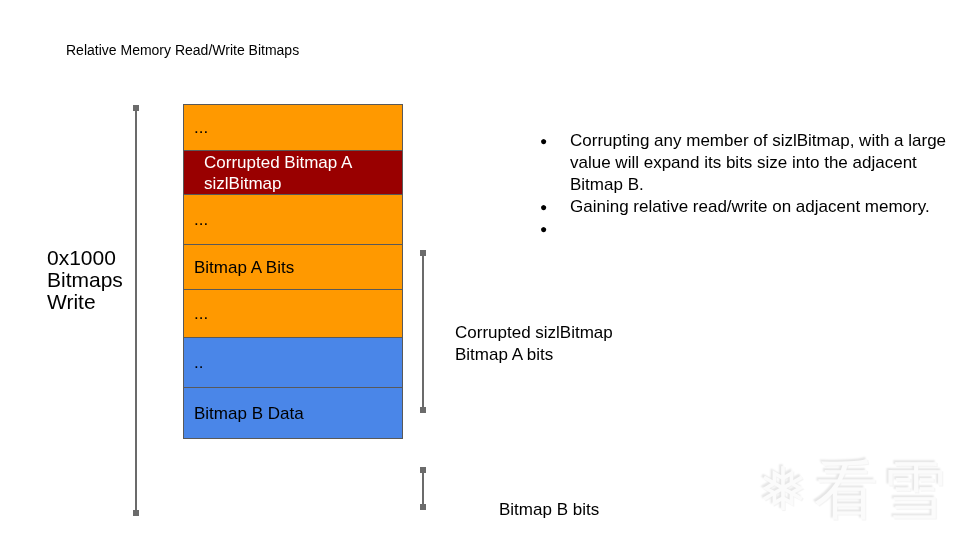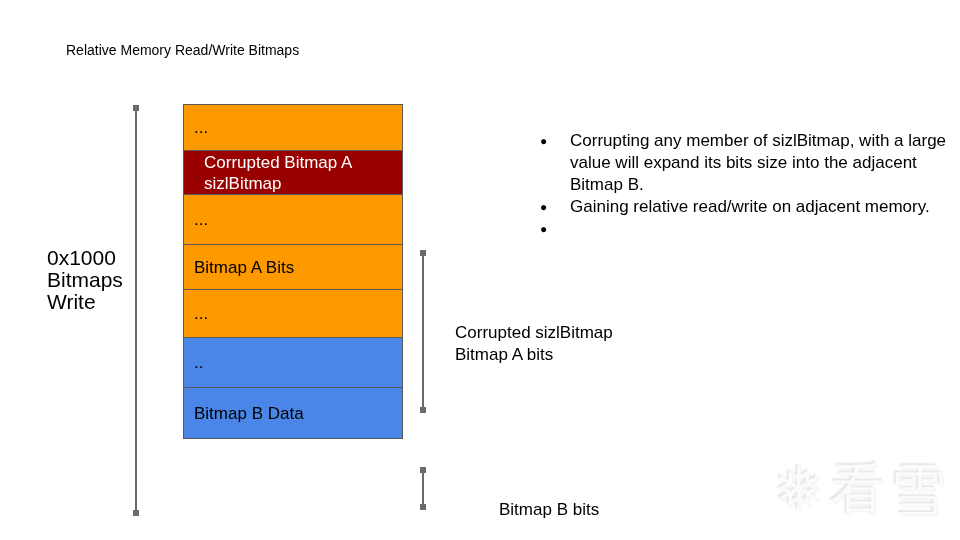--- a/index.html
+++ b/index.html
@@ -38,21 +38,21 @@
   
   .bullets{position:absolute;left:540px;top:130px;width:412px;margin:0;padding:0;list-style:none;}
   .bullets li{position:relative;padding-left:30px;width:385px;font-size:17px;line-height:22px;color:#000;}
   .bullets li .dot{position:absolute;left:0;top:0;font-size:12px;line-height:22px;}
 
   
   .watermark{position:absolute;right:10px;bottom:20px;display:flex;align-items:center;
              color:#fbfbfb;text-shadow:-2px -2px 2px #e6e6e6,1px 1px 1px #f3f3f3;
              user-select:none;}
   .watermark .flake{font-size:60px;line-height:60px;margin-right:6px;}
-  .watermark .wm-text{font-size:56px;line-height:52px;letter-spacing:4px;font-weight:normal;}
+  .watermark .wm-text{font-size:64px;line-height:52px;letter-spacing:4px;font-weight:normal;}
 </style>
 </head>
 <body>
 
 <div class="slide">
 
   <div class="title">Relative Memory Read/Write Bitmaps</div>
 
   <div class="mem-label">
     <div>0x1000</div>

